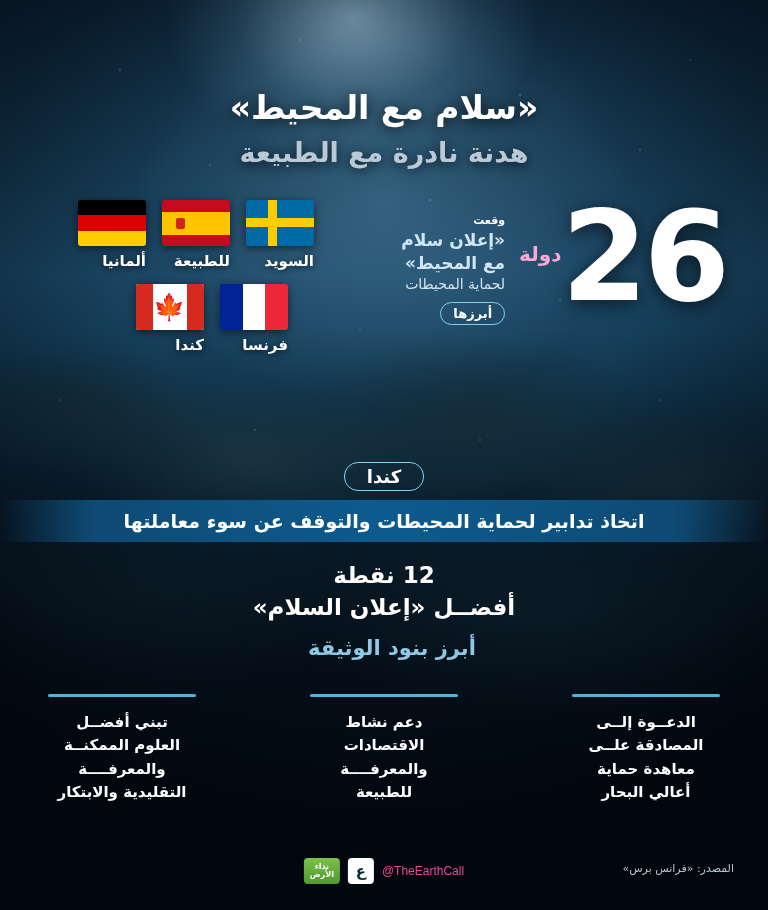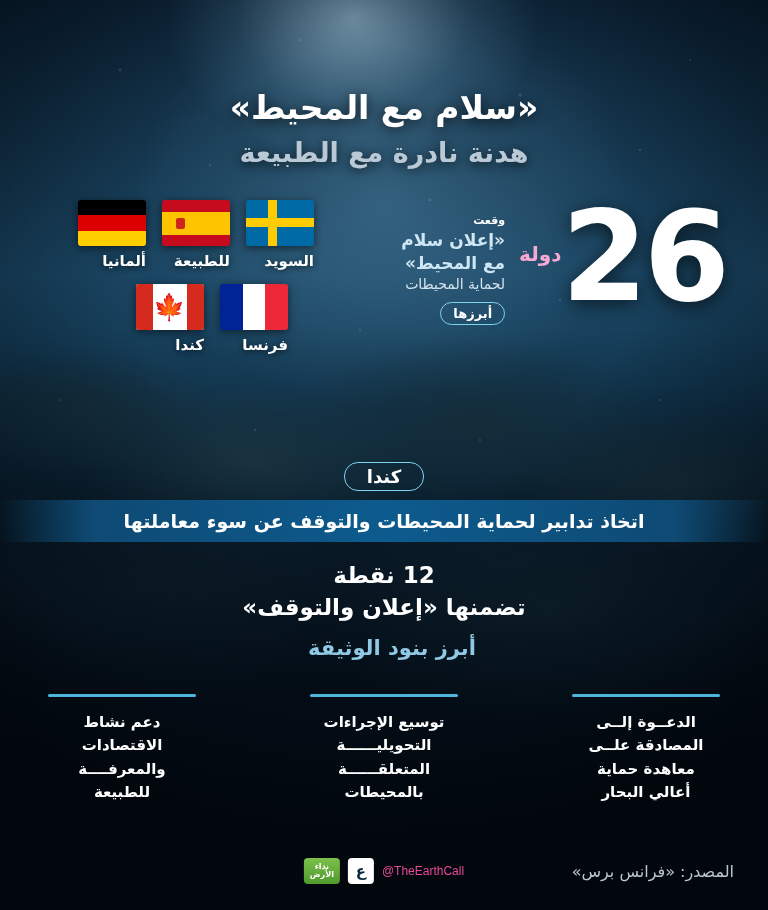--- a/index.html
+++ b/index.html
@@ -165,21 +165,21 @@
     padding: 10px;
   }
   .logo-ain {
     width: 26px; height: 26px; border-radius: 4px; background: #ffffff;
     color: #0a2a3c; font-weight: 700; font-size: 15px;
     display: flex; align-items: center; justify-content: center;
   }
   .handle { font-size: 12px; color: #ec4899; font-family: "Liberation Sans", sans-serif; }
   .source {
     position: absolute; right: 34px; top: 4px;
-    font-size: 16px; color: #b9c6d0;
+    font-size: 11px; color: #b9c6d0;
   }
 </style>
 </head>
 <body>
 
 <div id="poster">
   <div class="bg"></div>
   <div class="rocks"></div>
   <svg class="particles" width="768" height="910" aria-hidden="true">
     <g fill="#cfe6f5" opacity="0.35">
@@ -254,50 +254,50 @@
 
     <div class="goal-badge">
       <span class="tag">كندا</span>
     </div>
     <div class="goal-bar">
       <span>اتخاذ تدابير لحماية المحيطات والتوقف عن سوء معاملتها</span>
     </div>
 
     <div class="points-head">
       <div class="p1">12 نقطة</div>
-      <div class="p2">تضمنها «إعلان والتوقف»</div>
+      <div class="p2">أفضــل «إعلان السلام»</div>
       <div class="p3">أبرز بنود الوثيقة</div>
     </div>
 
     <div class="cols">
       <div class="col">
         <div class="rule"></div>
         <div class="txt">
           <div>الدعــوة إلــى</div>
           <div>المصادقة علــى</div>
           <div>معاهدة حماية</div>
           <div>أعالي البحار</div>
         </div>
       </div>
       <div class="col">
         <div class="rule"></div>
         <div class="txt">
-          <div>توسيع الإجراءات</div>
-          <div>التحويليــــــة</div>
-          <div>المتعلقــــــة</div>
-          <div>بالمحيطات</div>
-        </div>
-      </div>
-      <div class="col">
-        <div class="rule"></div>
-        <div class="txt">
           <div>دعم نشاط</div>
           <div>الاقتصادات</div>
           <div>والمعرفــــة</div>
           <div>للطبيعة</div>
+        </div>
+      </div>
+      <div class="col">
+        <div class="rule"></div>
+        <div class="txt">
+          <div>تبني أفضــل</div>
+          <div>العلوم الممكنــة</div>
+          <div>والمعرفــــة</div>
+          <div>التقليدية والابتكار</div>
         </div>
       </div>
     </div>
 
     <div class="footer">
       <div class="brand">
         <div class="logo-earth">نداء الأرض</div>
         <div class="logo-ain">ع</div>
         <div class="handle">@TheEarthCall</div>
       </div>

